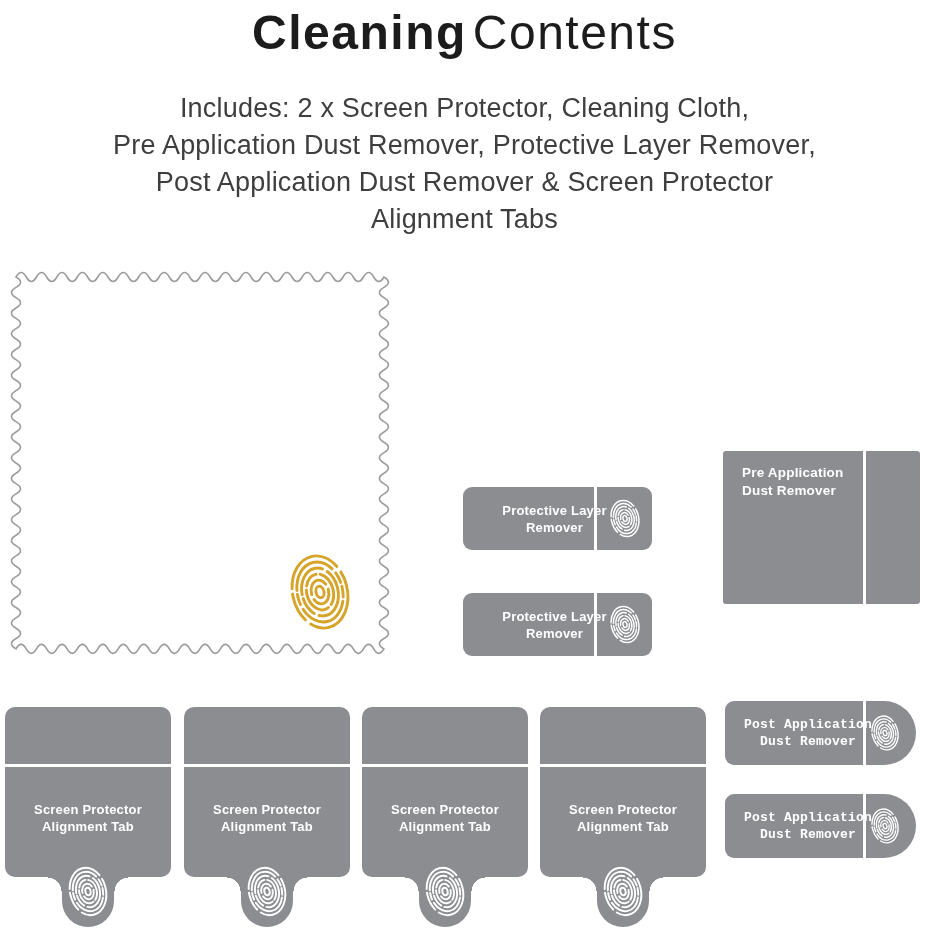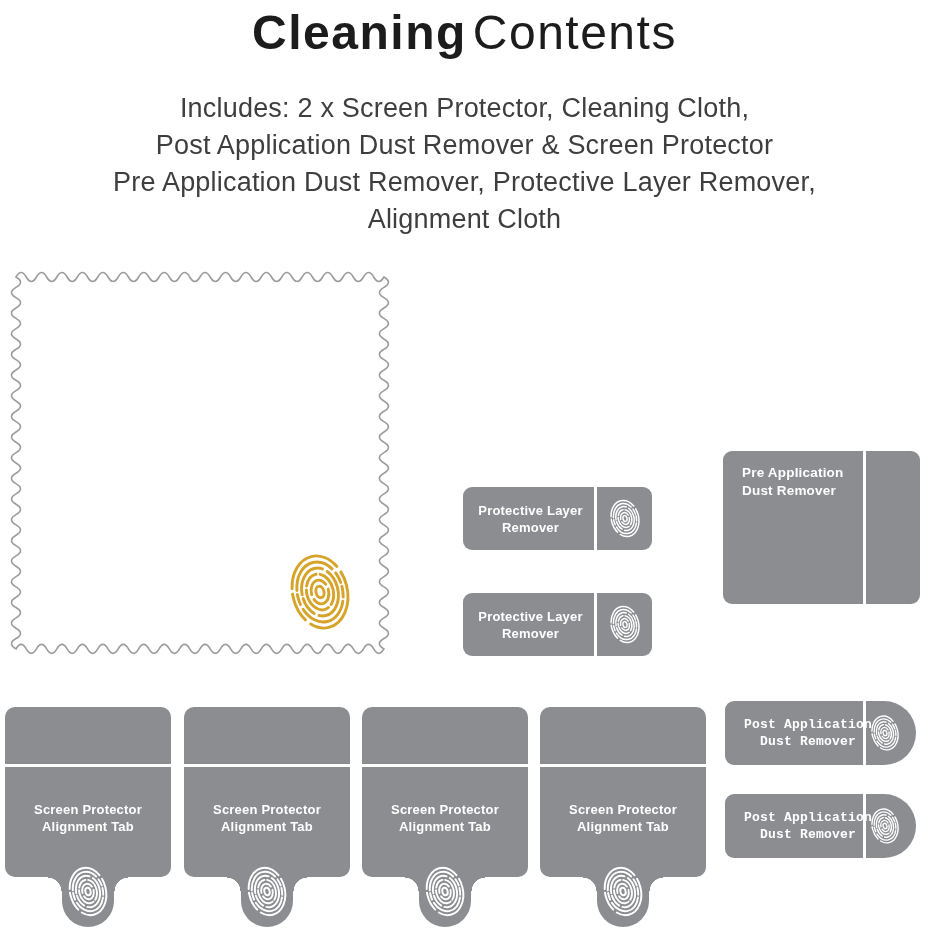--- a/index.html
+++ b/index.html
@@ -38,27 +38,27 @@
   .gitem{position:absolute;background:var(--gray);}
   .gi-label{
     position:absolute;top:0;bottom:0;left:0;
     display:flex;flex-direction:column;justify-content:center;
     text-align:center;color:#fff;font-weight:700;font-size:13px;
     line-height:17px;letter-spacing:0.2px;
   }
   .vdiv{position:absolute;top:0;bottom:0;width:2.5px;background:#fff;}
 
   .prot{left:463px;width:189px;height:63px;border-radius:9px;}
-  .prot .gi-label{width:135px;}
+  .prot .gi-label{width:135px;margin-left:24px;}
   .prot .vdiv{left:131px;}
   .prot .fp-w{position:absolute;left:146px;top:9px;width:32px;height:45px;color:#fff;}
   .prot1{top:487px;}
   .prot2{top:593px;}
 
-  .pre{left:723px;top:451px;width:197px;height:153px;border-radius:9px;}
+  .pre{left:723px;top:451px;width:197px;height:153px;border-radius:3px;}
   .pre .gi-label{left:19px;top:13px;bottom:auto;text-align:left;font-size:13.5px;line-height:18px;}
   .pre .vdiv{left:140px;}
   .pre .fp-w{position:absolute;left:150px;top:152px;width:38px;height:53px;color:#fff;}
 
   .post{left:725px;width:191px;height:64px;border-radius:9px 32px 32px 9px;}
   .post .gi-label{width:166px;font-family:Liberation Mono, monospace;}
   .post .vdiv{left:138px;}
   .post .fp-w{position:absolute;left:145px;top:10px;width:30px;height:44px;color:#fff;}
   .post1{top:701px;}
   .post2{top:794px;}
@@ -98,23 +98,23 @@
     </symbol>
   </defs>
 </svg>
 
 <div class="page">
 
   <h1 class="title"><span class="t-bold">Cleaning</span><span class="t-light">Contents</span></h1>
 
   <div class="subtitle">
     <div>Includes: 2 x Screen Protector, Cleaning Cloth,</div>
+    <div>Pre Application Dust Remover, Protective Layer Remover,</div>
     <div>Post Application Dust Remover &amp; Screen Protector</div>
-    <div>Pre Application Dust Remover, Protective Layer Remover,</div>
-    <div>Alignment Cloth</div>
+    <div>Alignment Tabs</div>
   </div>
 
   <div class="cloth">
     <svg class="border" id="clothSvg" width="386" height="390" viewBox="0 0 386 390">
       <path id="clothPath" fill="#ffffff" stroke-width="1.6" d="M 9 9 q 5.11 -9 10.22 0 q 5.11 9 10.22 0 q 5.11 -9 10.22 0 q 5.11 9 10.22 0 q 5.11 -9 10.22 0 q 5.11 9 10.22 0 q 5.11 -9 10.22 0 q 5.11 9 10.22 0 q 5.11 -9 10.22 0 q 5.11 9 10.22 0 q 5.11 -9 10.22 0 q 5.11 9 10.22 0 q 5.11 -9 10.22 0 q 5.11 9 10.22 0 q 5.11 -9 10.22 0 q 5.11 9 10.22 0 q 5.11 -9 10.22 0 q 5.11 9 10.22 0 q 5.11 -9 10.22 0 q 5.11 9 10.22 0 q 5.11 -9 10.22 0 q 5.11 9 10.22 0 q 5.11 -9 10.22 0 q 5.11 9 10.22 0 q 5.11 -9 10.22 0 q 5.11 9 10.22 0 q 5.11 -9 10.22 0 q 5.11 9 10.22 0 q 5.11 -9 10.22 0 q 5.11 9 10.22 0 q 5.11 -9 10.22 0 q 5.11 9 10.22 0 q 5.11 -9 10.22 0 q 5.11 9 10.22 0 q 5.11 -9 10.22 0 q 5.11 9 10.22 0 q 9 5.17 0 10.33 q -9 5.17 0 10.33 q 9 5.17 0 10.33 q -9 5.17 0 10.33 q 9 5.17 0 10.33 q -9 5.17 0 10.33 q 9 5.17 0 10.33 q -9 5.17 0 10.33 q 9 5.17 0 10.33 q -9 5.17 0 10.33 q 9 5.17 0 10.33 q -9 5.17 0 10.33 q 9 5.17 0 10.33 q -9 5.17 0 10.33 q 9 5.17 0 10.33 q -9 5.17 0 10.33 q 9 5.17 0 10.33 q -9 5.17 0 10.33 q 9 5.17 0 10.33 q -9 5.17 0 10.33 q 9 5.17 0 10.33 q -9 5.17 0 10.33 q 9 5.17 0 10.33 q -9 5.17 0 10.33 q 9 5.17 0 10.33 q -9 5.17 0 10.33 q 9 5.17 0 10.33 q -9 5.17 0 10.33 q 9 5.17 0 10.33 q -9 5.17 0 10.33 q 9 5.17 0 10.33 q -9 5.17 0 10.33 q 9 5.17 0 10.33 q -9 5.17 0 10.33 q 9 5.17 0 10.33 q -9 5.17 0 10.33 q -5.11 9 -10.22 0 q -5.11 -9 -10.22 0 q -5.11 9 -10.22 0 q -5.11 -9 -10.22 0 q -5.11 9 -10.22 0 q -5.11 -9 -10.22 0 q -5.11 9 -10.22 0 q -5.11 -9 -10.22 0 q -5.11 9 -10.22 0 q -5.11 -9 -10.22 0 q -5.11 9 -10.22 0 q -5.11 -9 -10.22 0 q -5.11 9 -10.22 0 q -5.11 -9 -10.22 0 q -5.11 9 -10.22 0 q -5.11 -9 -10.22 0 q -5.11 9 -10.22 0 q -5.11 -9 -10.22 0 q -5.11 9 -10.22 0 q -5.11 -9 -10.22 0 q -5.11 9 -10.22 0 q -5.11 -9 -10.22 0 q -5.11 9 -10.22 0 q -5.11 -9 -10.22 0 q -5.11 9 -10.22 0 q -5.11 -9 -10.22 0 q -5.11 9 -10.22 0 q -5.11 -9 -10.22 0 q -5.11 9 -10.22 0 q -5.11 -9 -10.22 0 q -5.11 9 -10.22 0 q -5.11 -9 -10.22 0 q -5.11 9 -10.22 0 q -5.11 -9 -10.22 0 q -5.11 9 -10.22 0 q -5.11 -9 -10.22 0 q -9 -5.17 0 -10.33 q 9 -5.17 0 -10.33 q -9 -5.17 0 -10.33 q 9 -5.17 0 -10.33 q -9 -5.17 0 -10.33 q 9 -5.17 0 -10.33 q -9 -5.17 0 -10.33 q 9 -5.17 0 -10.33 q -9 -5.17 0 -10.33 q 9 -5.17 0 -10.33 q -9 -5.17 0 -10.33 q 9 -5.17 0 -10.33 q -9 -5.17 0 -10.33 q 9 -5.17 0 -10.33 q -9 -5.17 0 -10.33 q 9 -5.17 0 -10.33 q -9 -5.17 0 -10.33 q 9 -5.17 0 -10.33 q -9 -5.17 0 -10.33 q 9 -5.17 0 -10.33 q -9 -5.17 0 -10.33 q 9 -5.17 0 -10.33 q -9 -5.17 0 -10.33 q 9 -5.17 0 -10.33 q -9 -5.17 0 -10.33 q 9 -5.17 0 -10.33 q -9 -5.17 0 -10.33 q 9 -5.17 0 -10.33 q -9 -5.17 0 -10.33 q 9 -5.17 0 -10.33 q -9 -5.17 0 -10.33 q 9 -5.17 0 -10.33 q -9 -5.17 0 -10.33 q 9 -5.17 0 -10.33 q -9 -5.17 0 -10.33 q 9 -5.17 0 -10.33 Z" stroke="#9C9C9C"></path>
     </svg>
     <svg class="fp fp-gold" viewBox="0 0 48 64">
         <use href="#fp" xlink:href="#fp"></use>
       </svg>
   </div>

